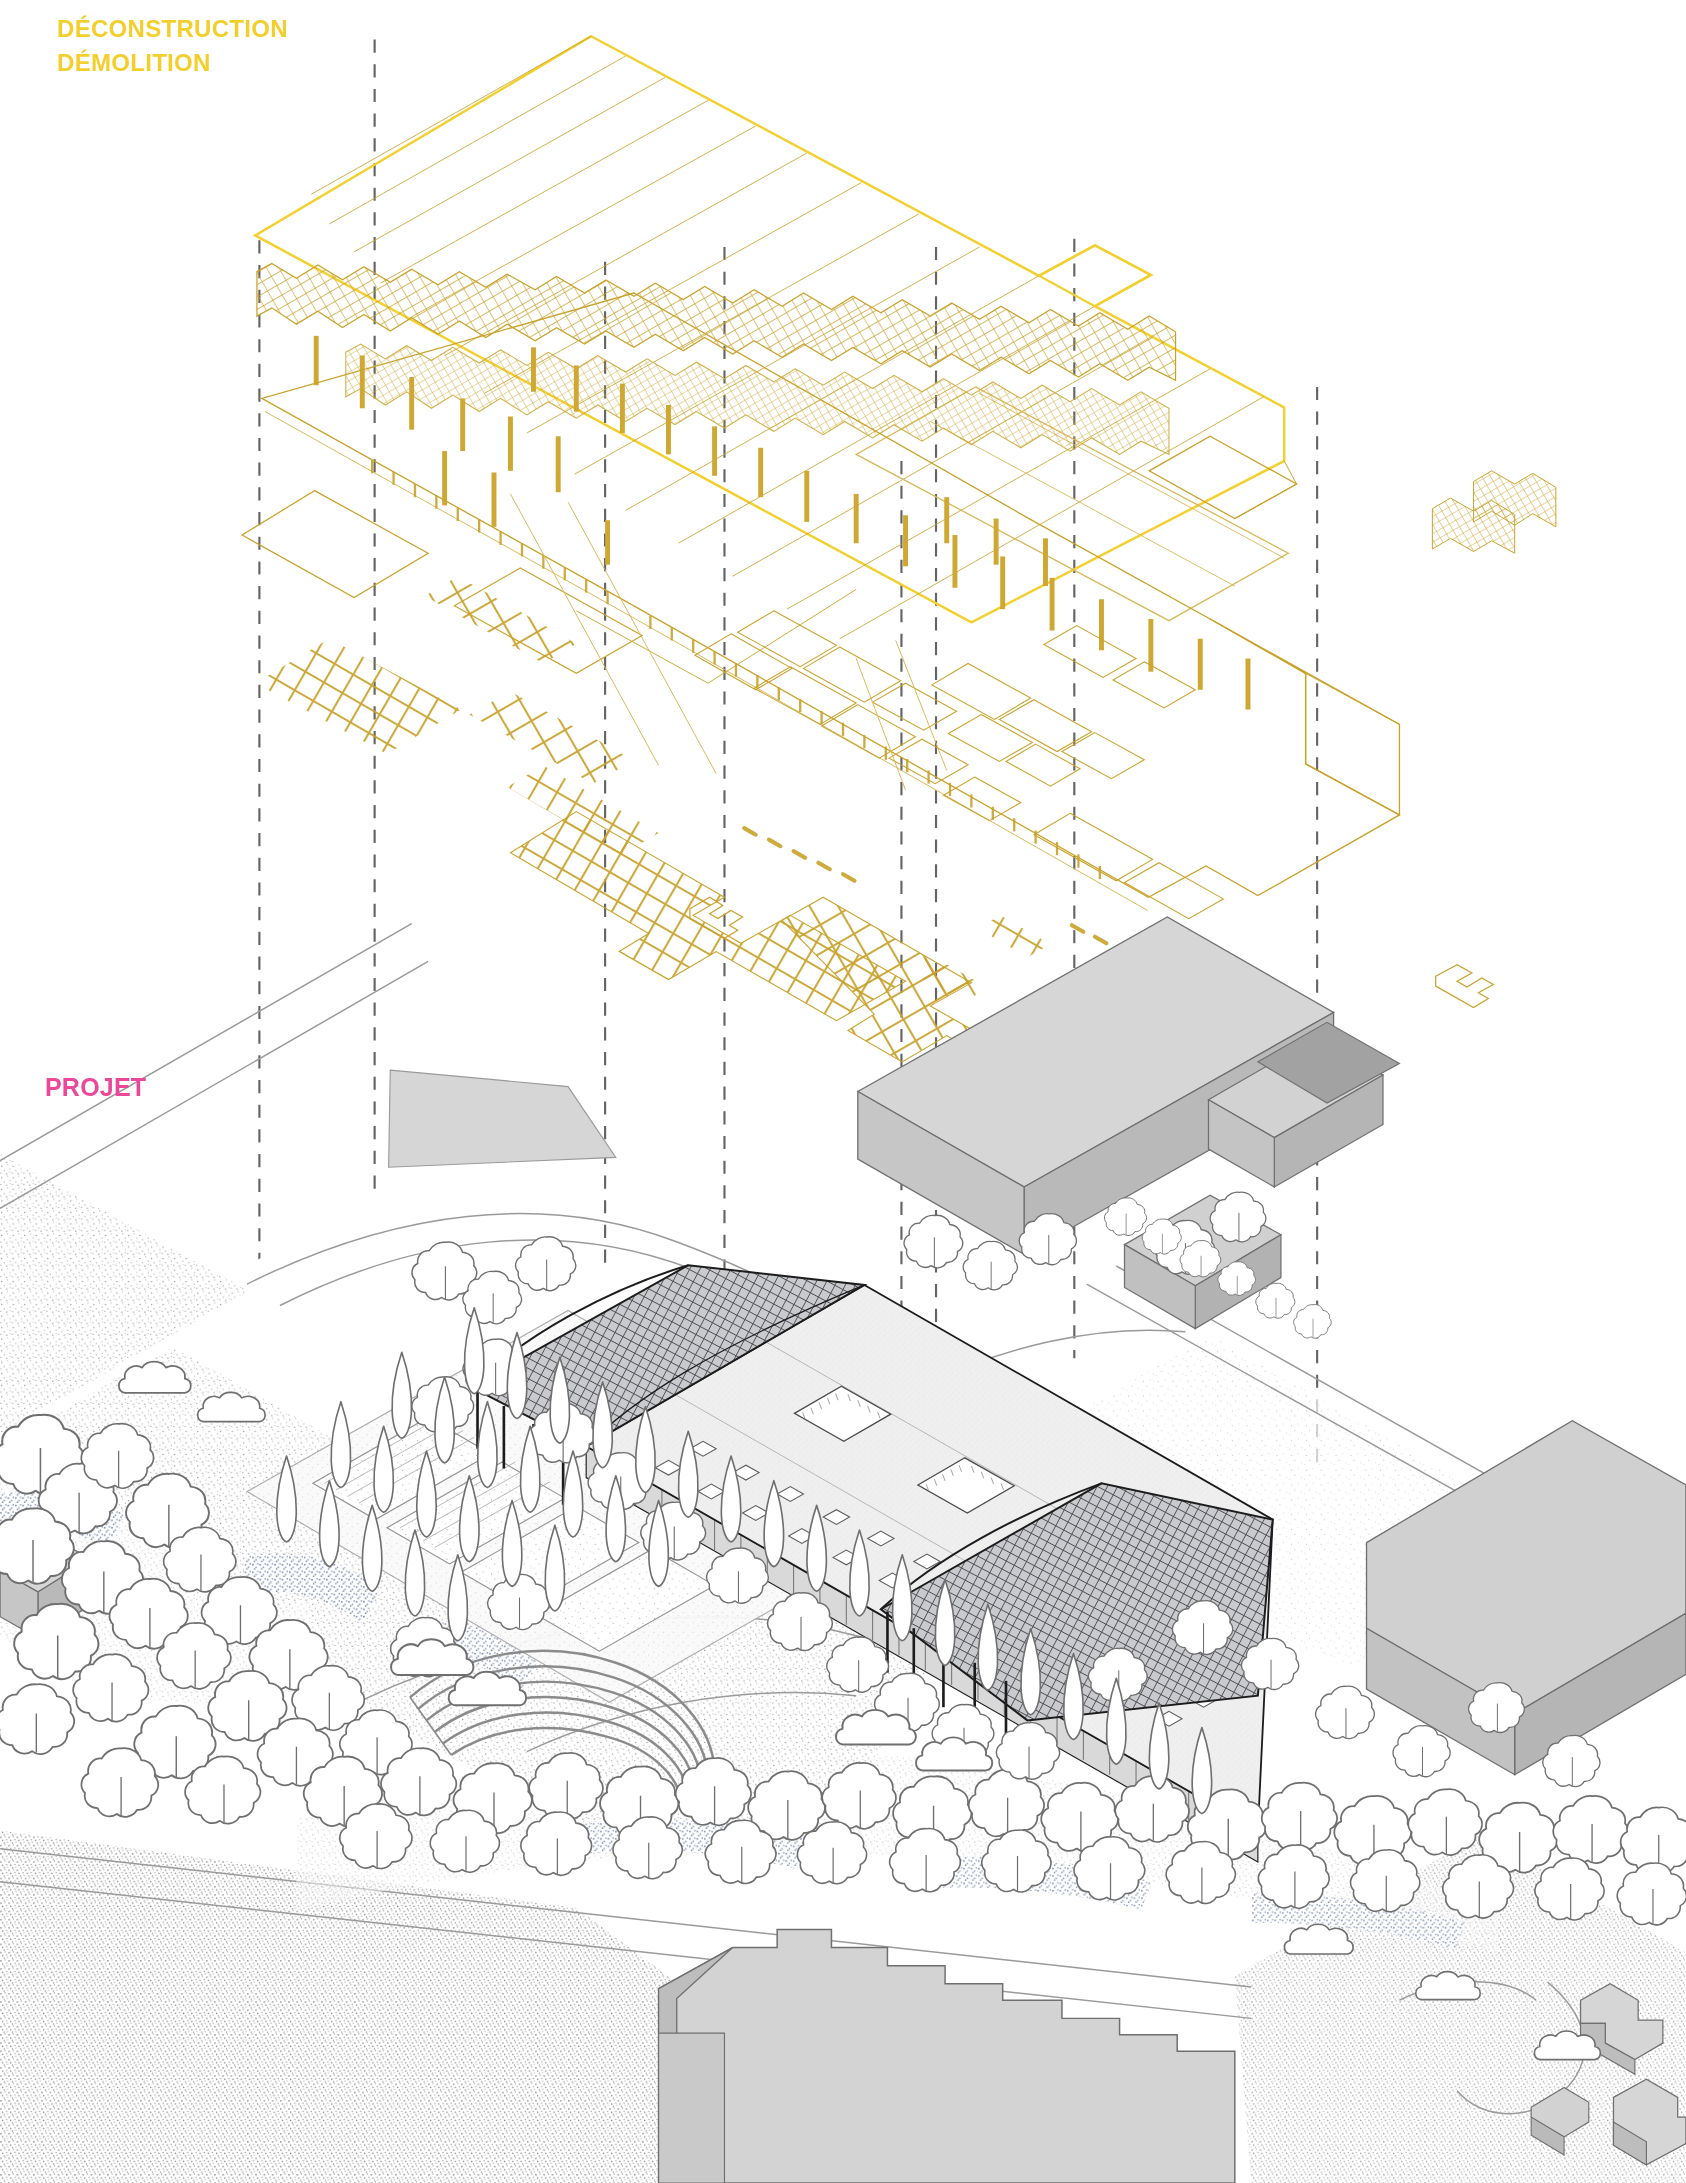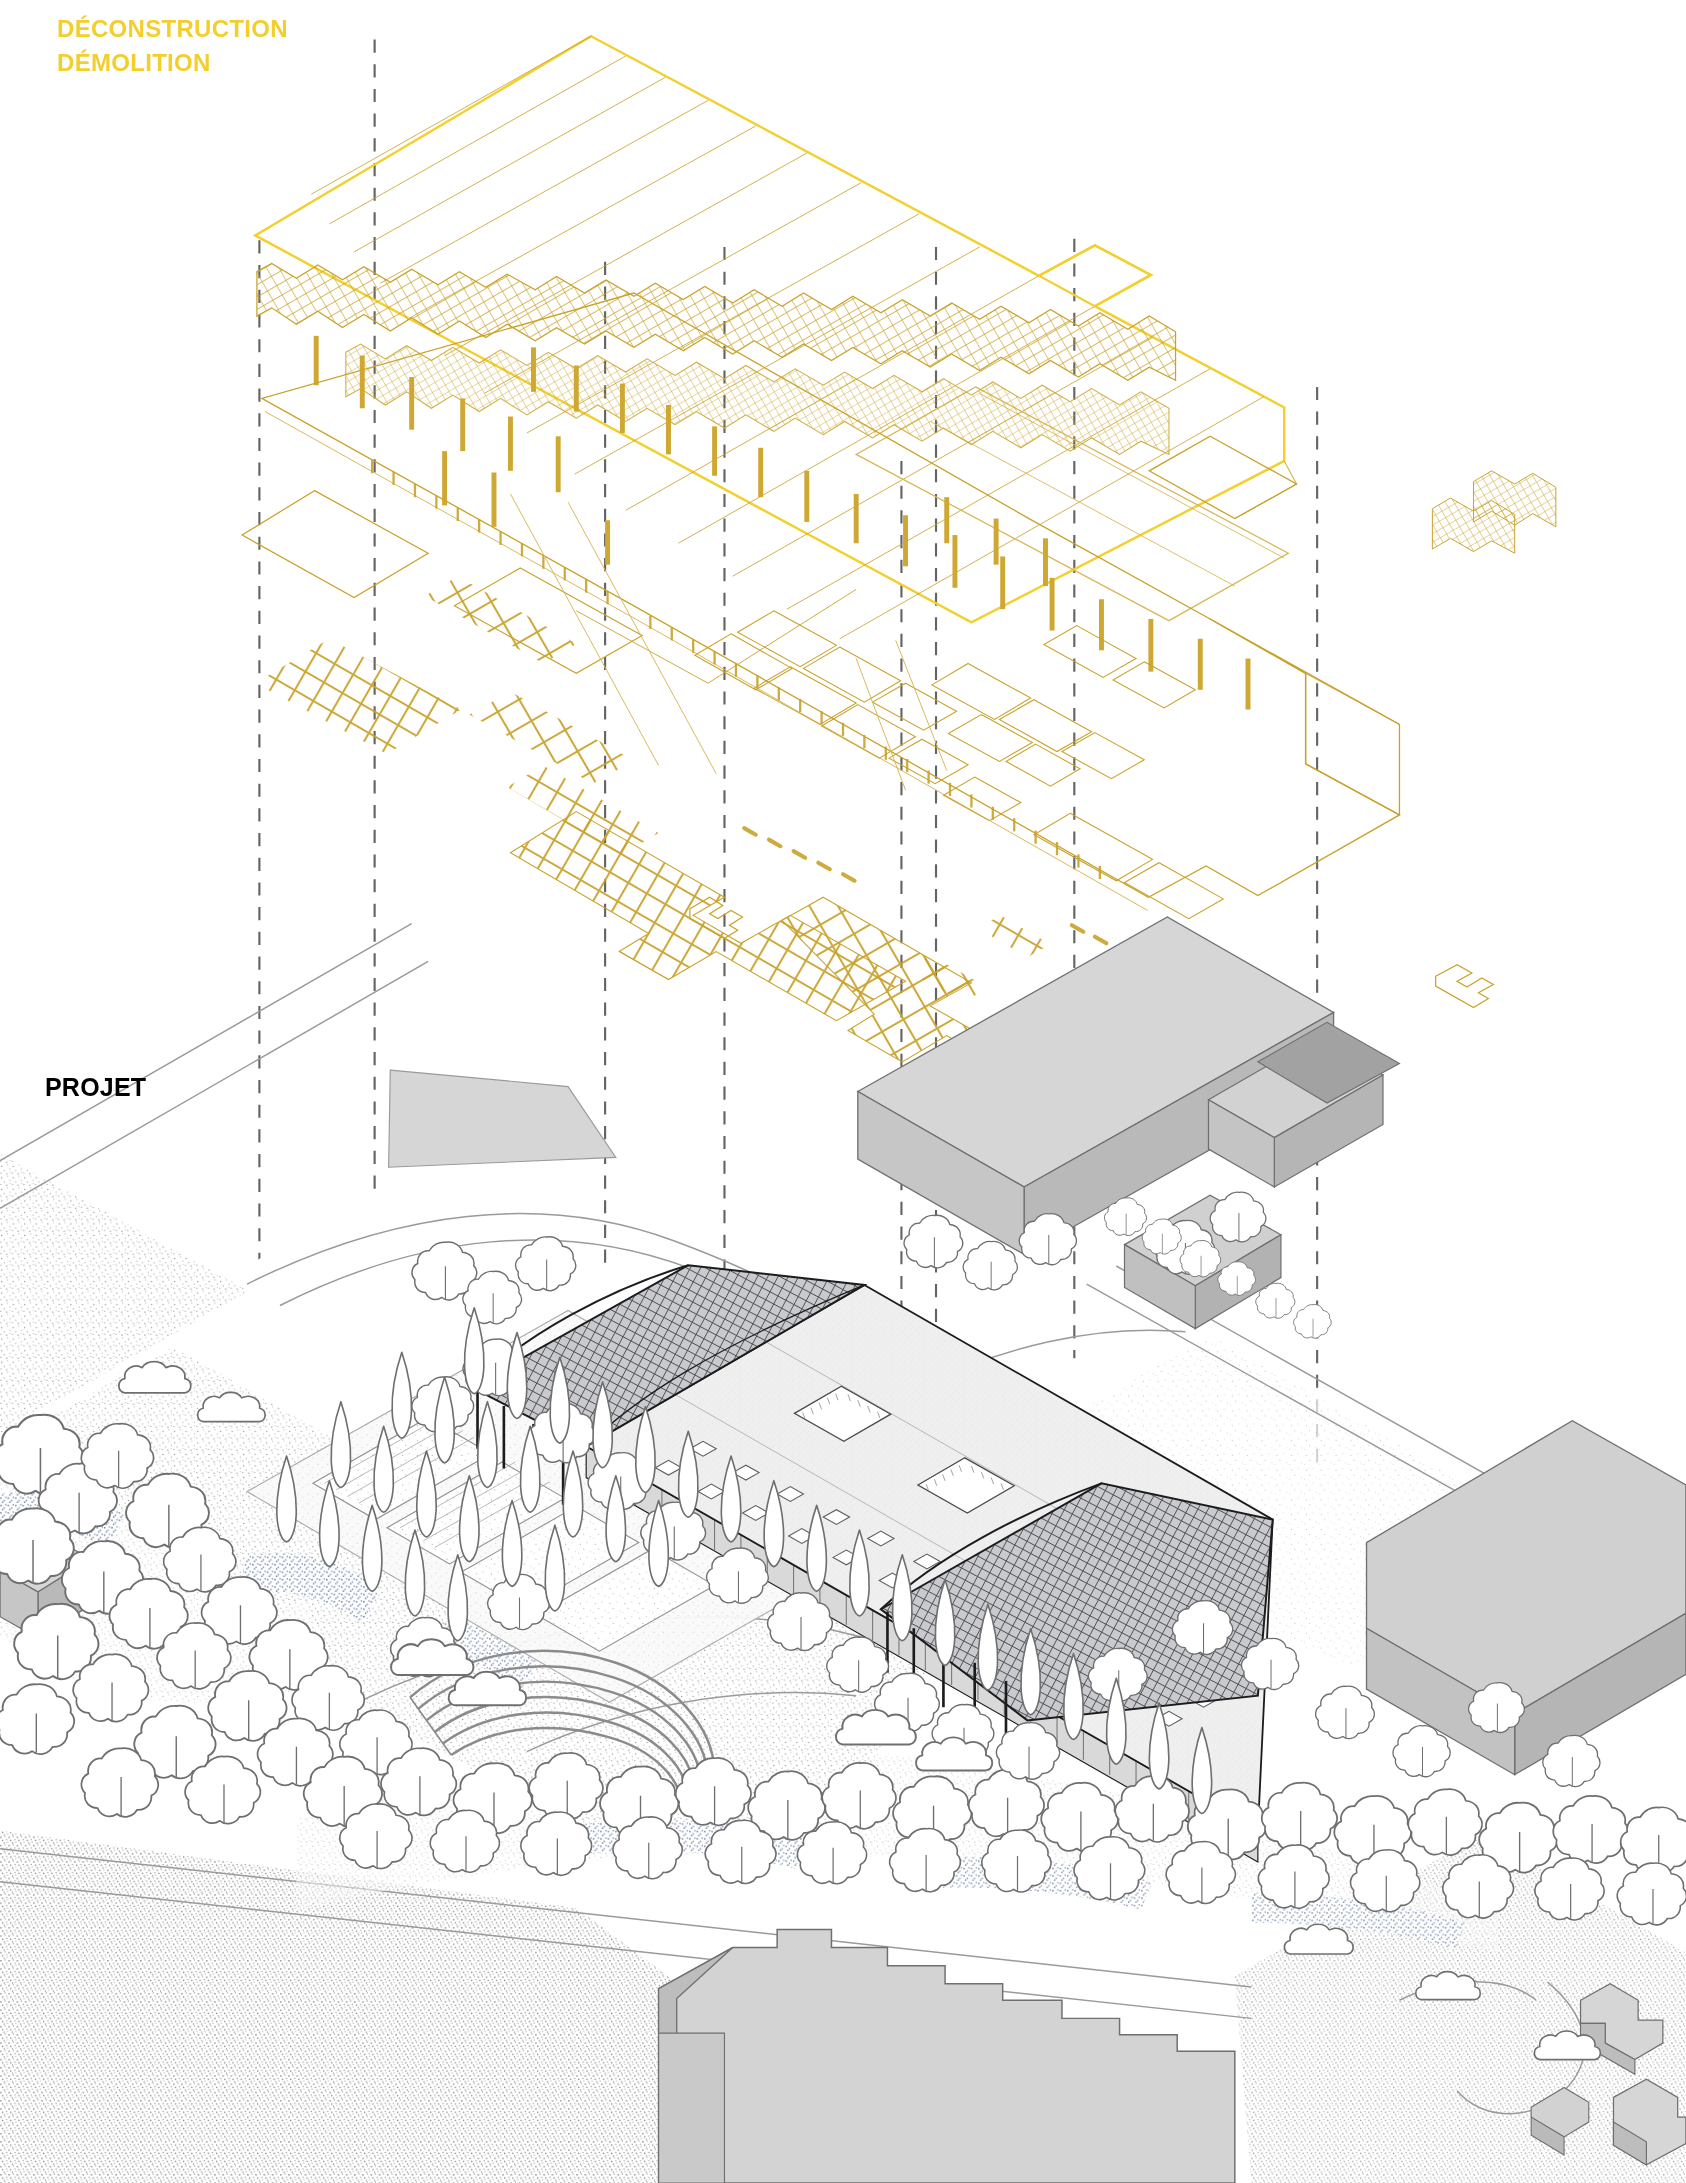--- a/index.html
+++ b/index.html
@@ -46,21 +46,21 @@
   }
   .projet-label {
     position: absolute;
     left: 45px;
     top: 1073px;
     z-index: 40;
     font-family: "Liberation Sans", sans-serif;
     font-weight: bold;
     font-size: 25px;
     letter-spacing: 0.2px;
-    color: #000000;
+    color: #ec4899;
     white-space: nowrap;
     pointer-events: none;
   }
 </style>
 </head>
 <body>
 
 <div id="sheet">
 
   <svg class="layer" viewBox="0 0 2048 2652">

